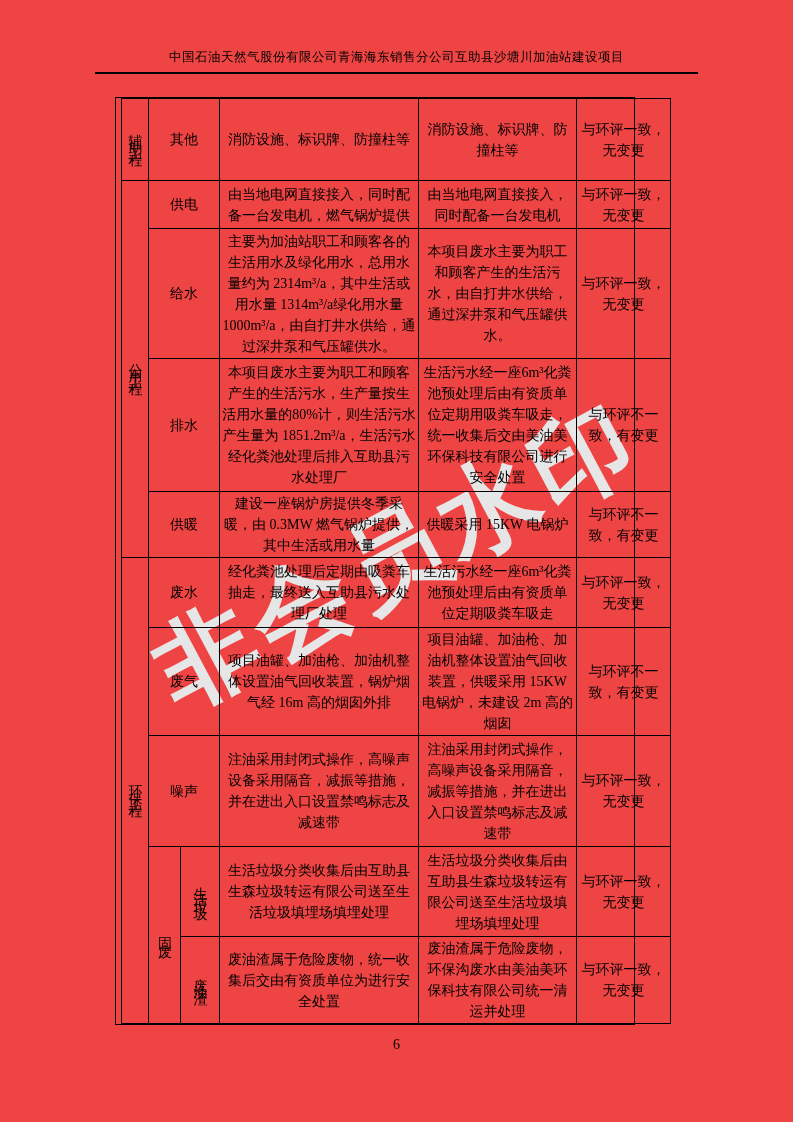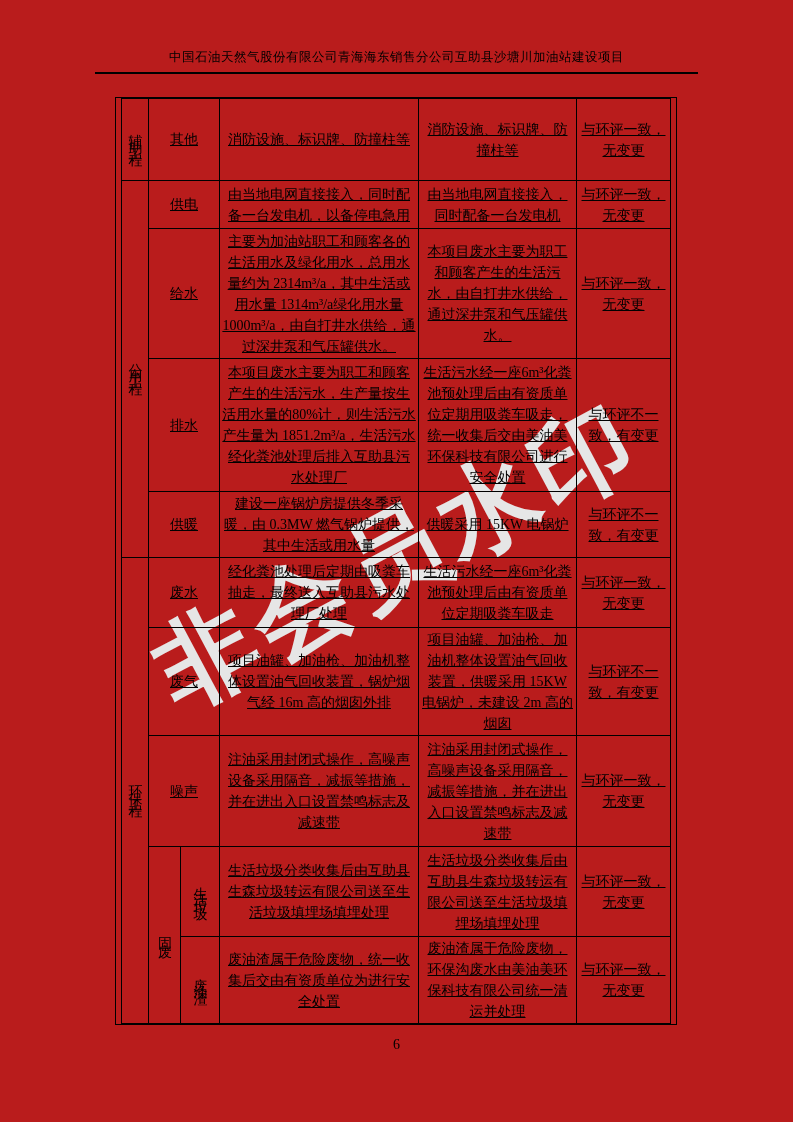--- a/index.html
+++ b/index.html
@@ -1,19 +1,19 @@
 <!DOCTYPE html>
 <html><head>
 <meta charset="utf-8">
 <style>
   html,body{margin:0;padding:0;background:#fff;}
   .page{
     position:relative;
     width:793px;height:1122px;
-    background:#b91c1c;
+    background:#ef4444;
     overflow:hidden;
     font-family:"Liberation Serif","DejaVu Serif",serif;
     color:#000;
   }
   .header-title{
     position:absolute;top:49px;left:0;width:793px;
     text-align:center;font-size:12.5px;letter-spacing:.5px;
   }
   .header-rule{
     position:absolute;top:72px;left:95px;width:603px;
@@ -23,25 +23,25 @@
     position:absolute;left:0;top:498px;width:793px;height:115px;
     line-height:115px;text-align:center;
     font-family:"Liberation Sans","DejaVu Sans",sans-serif;
     font-weight:bold;font-size:100px;letter-spacing:6px;
     color:#e6e6e6;
     transform:rotate(-28deg);
     z-index:0;white-space:nowrap;
     user-select:none;
   }
   .table-frame{
-    position:absolute;left:115px;top:97px;width:562px;
+    position:absolute;left:115px;top:97px;width:520px;
     box-sizing:border-box;
     border:1px solid #000;
     padding:0 5px;
-    z-index:1;background:transparent;text-decoration:underline;
+    z-index:1;background:transparent;
   }
   table.doc{
     border-collapse:collapse;table-layout:fixed;width:550px;
     font-size:14px;line-height:21px;
   }
   table.doc td{
     border:1px solid #000;
     vertical-align:middle;
     text-align:center;
     padding:1px 2px;
@@ -90,21 +90,21 @@
         <tr class="r1">
           <td><span class="vtext">辅助工程</span></td>
           <td colspan="2">其他</td>
           <td>消防设施、标识牌、防撞柱等</td>
           <td>消防设施、标识牌、防撞柱等</td>
           <td>与环评一致，无变更</td>
         </tr>
         <tr class="r2">
           <td rowspan="4"><span class="vtext">公用工程</span></td>
           <td colspan="2">供电</td>
-          <td>由当地电网直接接入，同时配备一台发电机，以备停电急用</td>
+          <td>由当地电网直接接入，同时配备一台发电机，燃气锅炉提供</td>
           <td>由当地电网直接接入，同时配备一台发电机</td>
           <td>与环评一致，无变更</td>
         </tr>
         <tr class="r3">
           <td colspan="2">给水</td>
           <td>主要为加油站职工和顾客各的生活用水及绿化用水，总用水量约为 2314m³/a，其中生活或用水量 1314m³/a绿化用水量 1000m³/a，由自打井水供给，通过深井泵和气压罐供水。</td>
           <td>本项目废水主要为职工和顾客产生的生活污水，由自打井水供给，通过深井泵和气压罐供水。</td>
           <td>与环评一致，无变更</td>
         </tr>
         <tr class="r4">

